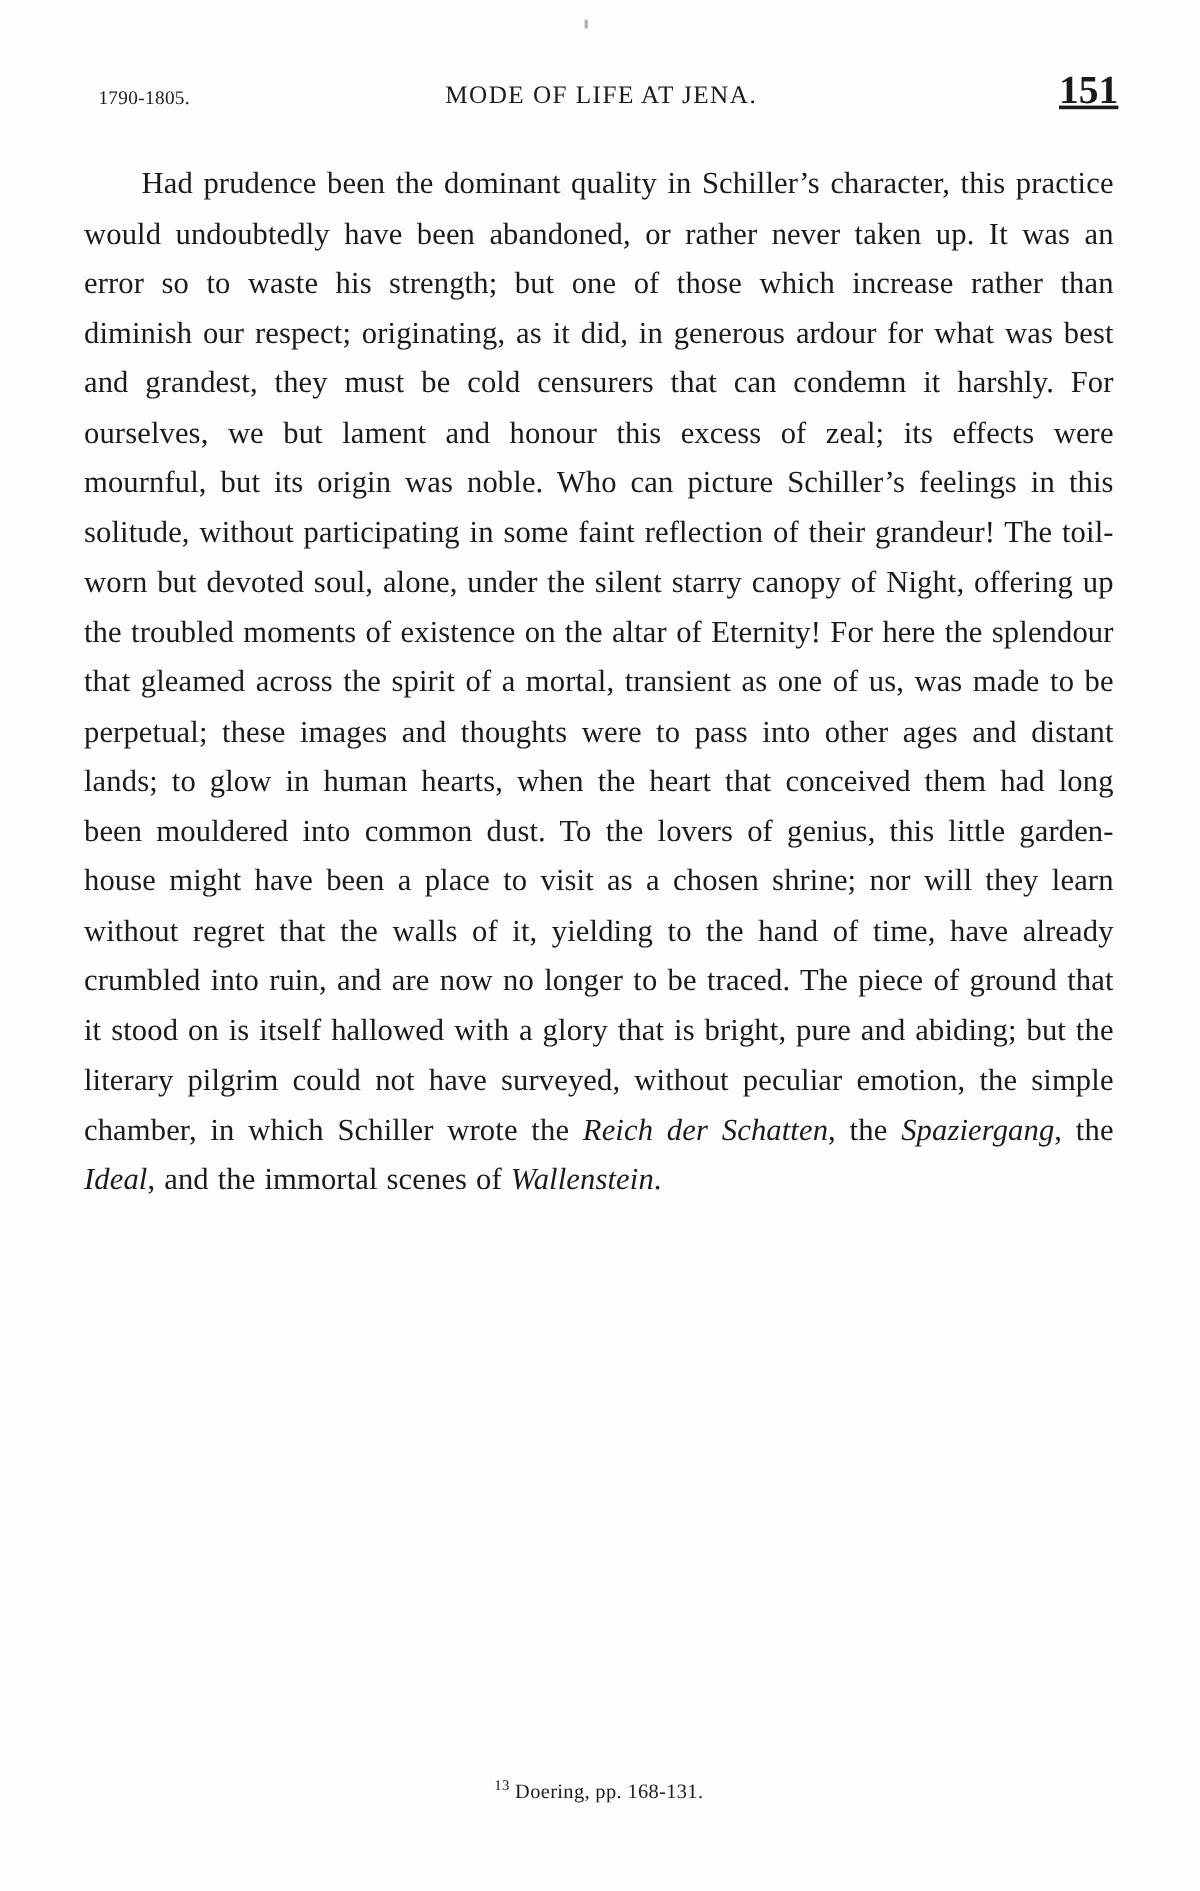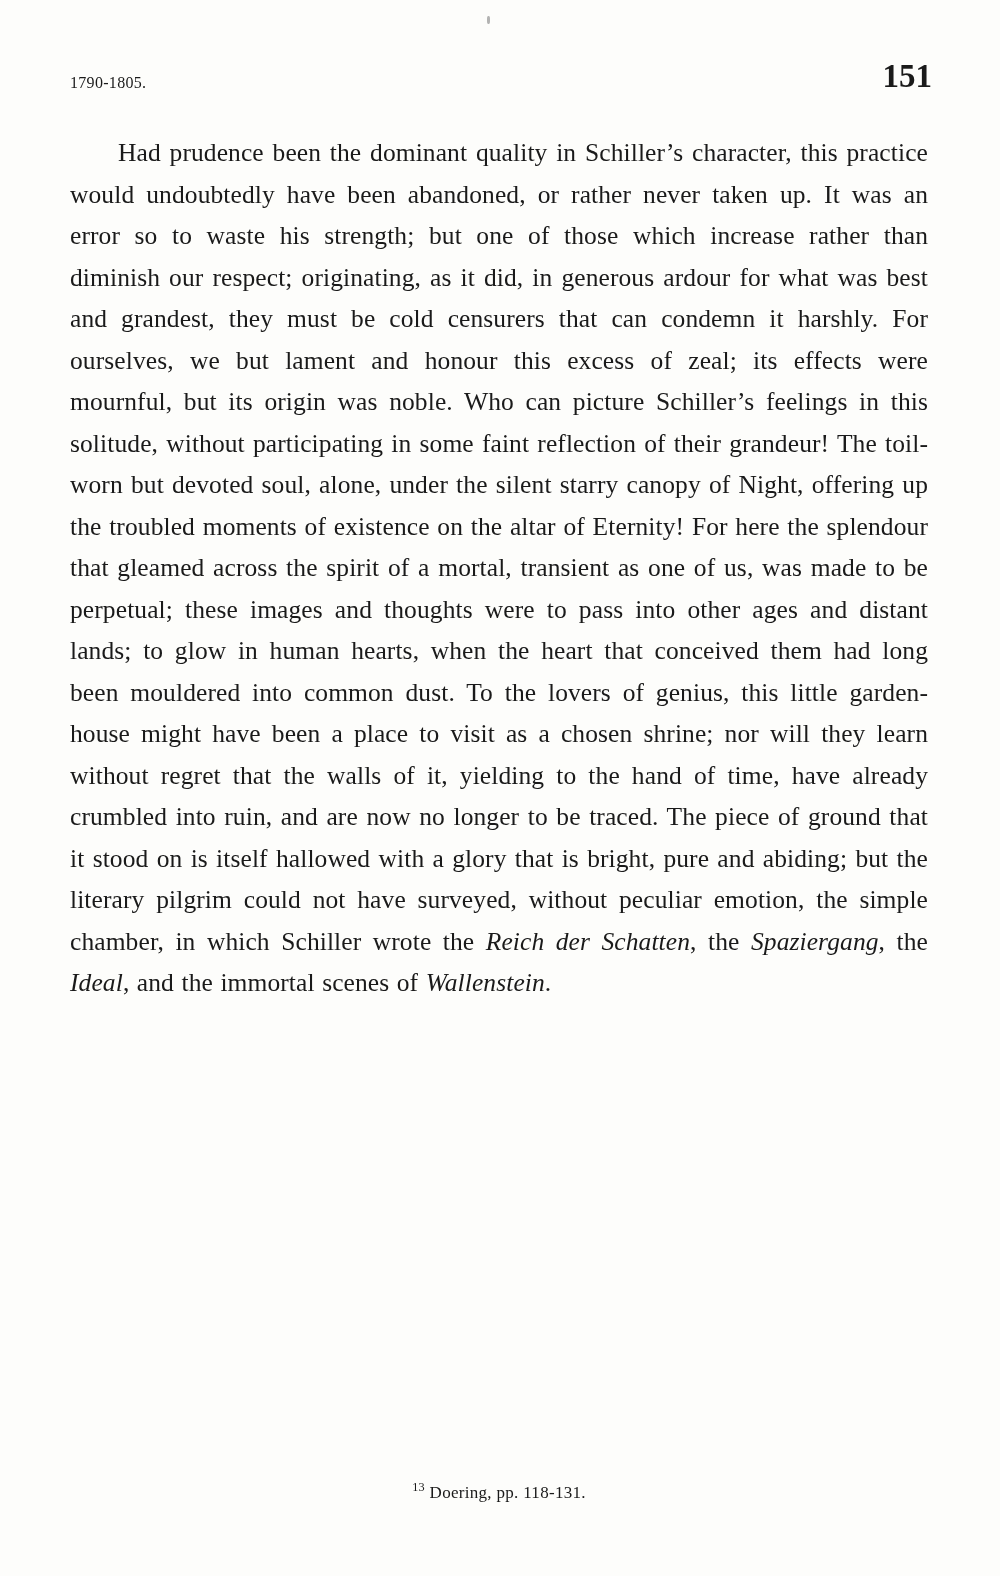--- a/index.html
+++ b/index.html
@@ -23,21 +23,21 @@
   
   .header {
     position: absolute;
     top: 62px;
     left: 70px;
     right: 68px;
     height: 40px;
   }
   .header .folio-date {
     position: absolute;
-    left: 0;
+    left: 12px;
     top: 12px;
     font-size: 16px;
     letter-spacing: 0.3px;
     font-family: "Liberation Serif", serif;
   }
   .header .running-title {
     position: absolute;
     left: 0;
     right: 0;
     top: 5px;
@@ -46,20 +46,21 @@
     letter-spacing: 1.2px;
     font-family: "Liberation Serif", serif;
   }
   .header .page-number {
     position: absolute;
     right: 0;
     top: -4px;
     font-size: 33px;
     font-weight: bold;
     font-family: "Liberation Serif", serif;
+    text-decoration: underline;
   }
   
   .body-text {
     position: absolute;
     top: 132px;
     left: 70px;
     width: 858px;
   }
   .para {
     margin: 0;
@@ -108,25 +109,26 @@
 </style>
 </head>
 <body>
 
 <div class="page">
 
   <div class="speck"></div>
 
   <div class="header">
     <span class="folio-date">1790-1805.</span>
+    <span class="running-title">MODE OF LIFE AT JENA.</span>
     <span class="page-number">151</span>
   </div>
 
   <div class="body-text">
 
 
     <p class="para indent"><span>Had prudence been the dominant quality in Schiller’s character, this practice would undoubtedly have been abandoned, or rather never taken up.  It was an error so to waste his strength; but one of those which increase rather than diminish our respect; originating, as it did, in generous ardour for what was best and grandest, they must be cold censurers that can condemn it harshly.  For ourselves, we but lament and honour this excess of zeal; its effects were mournful, but its origin was noble.  Who can picture Schiller’s feelings in this solitude, without participating in some faint reflection of their grandeur!  The toil-worn but devoted soul, alone, under the silent starry canopy of Night, offering up the troubled moments of existence on the altar of Eternity!  For here the splendour that gleamed across the spirit of a mortal, transient as one of us, was made to be perpetual; these images and thoughts were to pass into other ages and distant lands; to glow in human hearts, when the heart that conceived them had long been mouldered into common dust.  To the lovers of genius, this little garden-house might have been a place to visit as a chosen shrine; nor will they learn without regret that the walls of it, yielding to the hand of time, have already crumbled into ruin, and are now no longer to be traced.  The piece of ground that it stood on is itself hallowed with a glory that is bright, pure and abiding; but the literary pilgrim could not have surveyed, without peculiar emotion, the simple chamber, in which Schiller wrote the </span><i>Reich der Schatten</i><span>, the </span><i>Spaziergang</i><span>, the </span><i>Ideal</i><span>, and the immortal scenes of </span><i>Wallenstein</i><span>.</span></p>
 
   </div>
 
-  <div class="footnote"><sup>13</sup><span> Doering, pp. 118-131.</span></div>
+  <div class="footnote"><sup>13</sup><span> Doering, pp. 168-131.</span></div>
 
 </div>
 
 </body></html>

